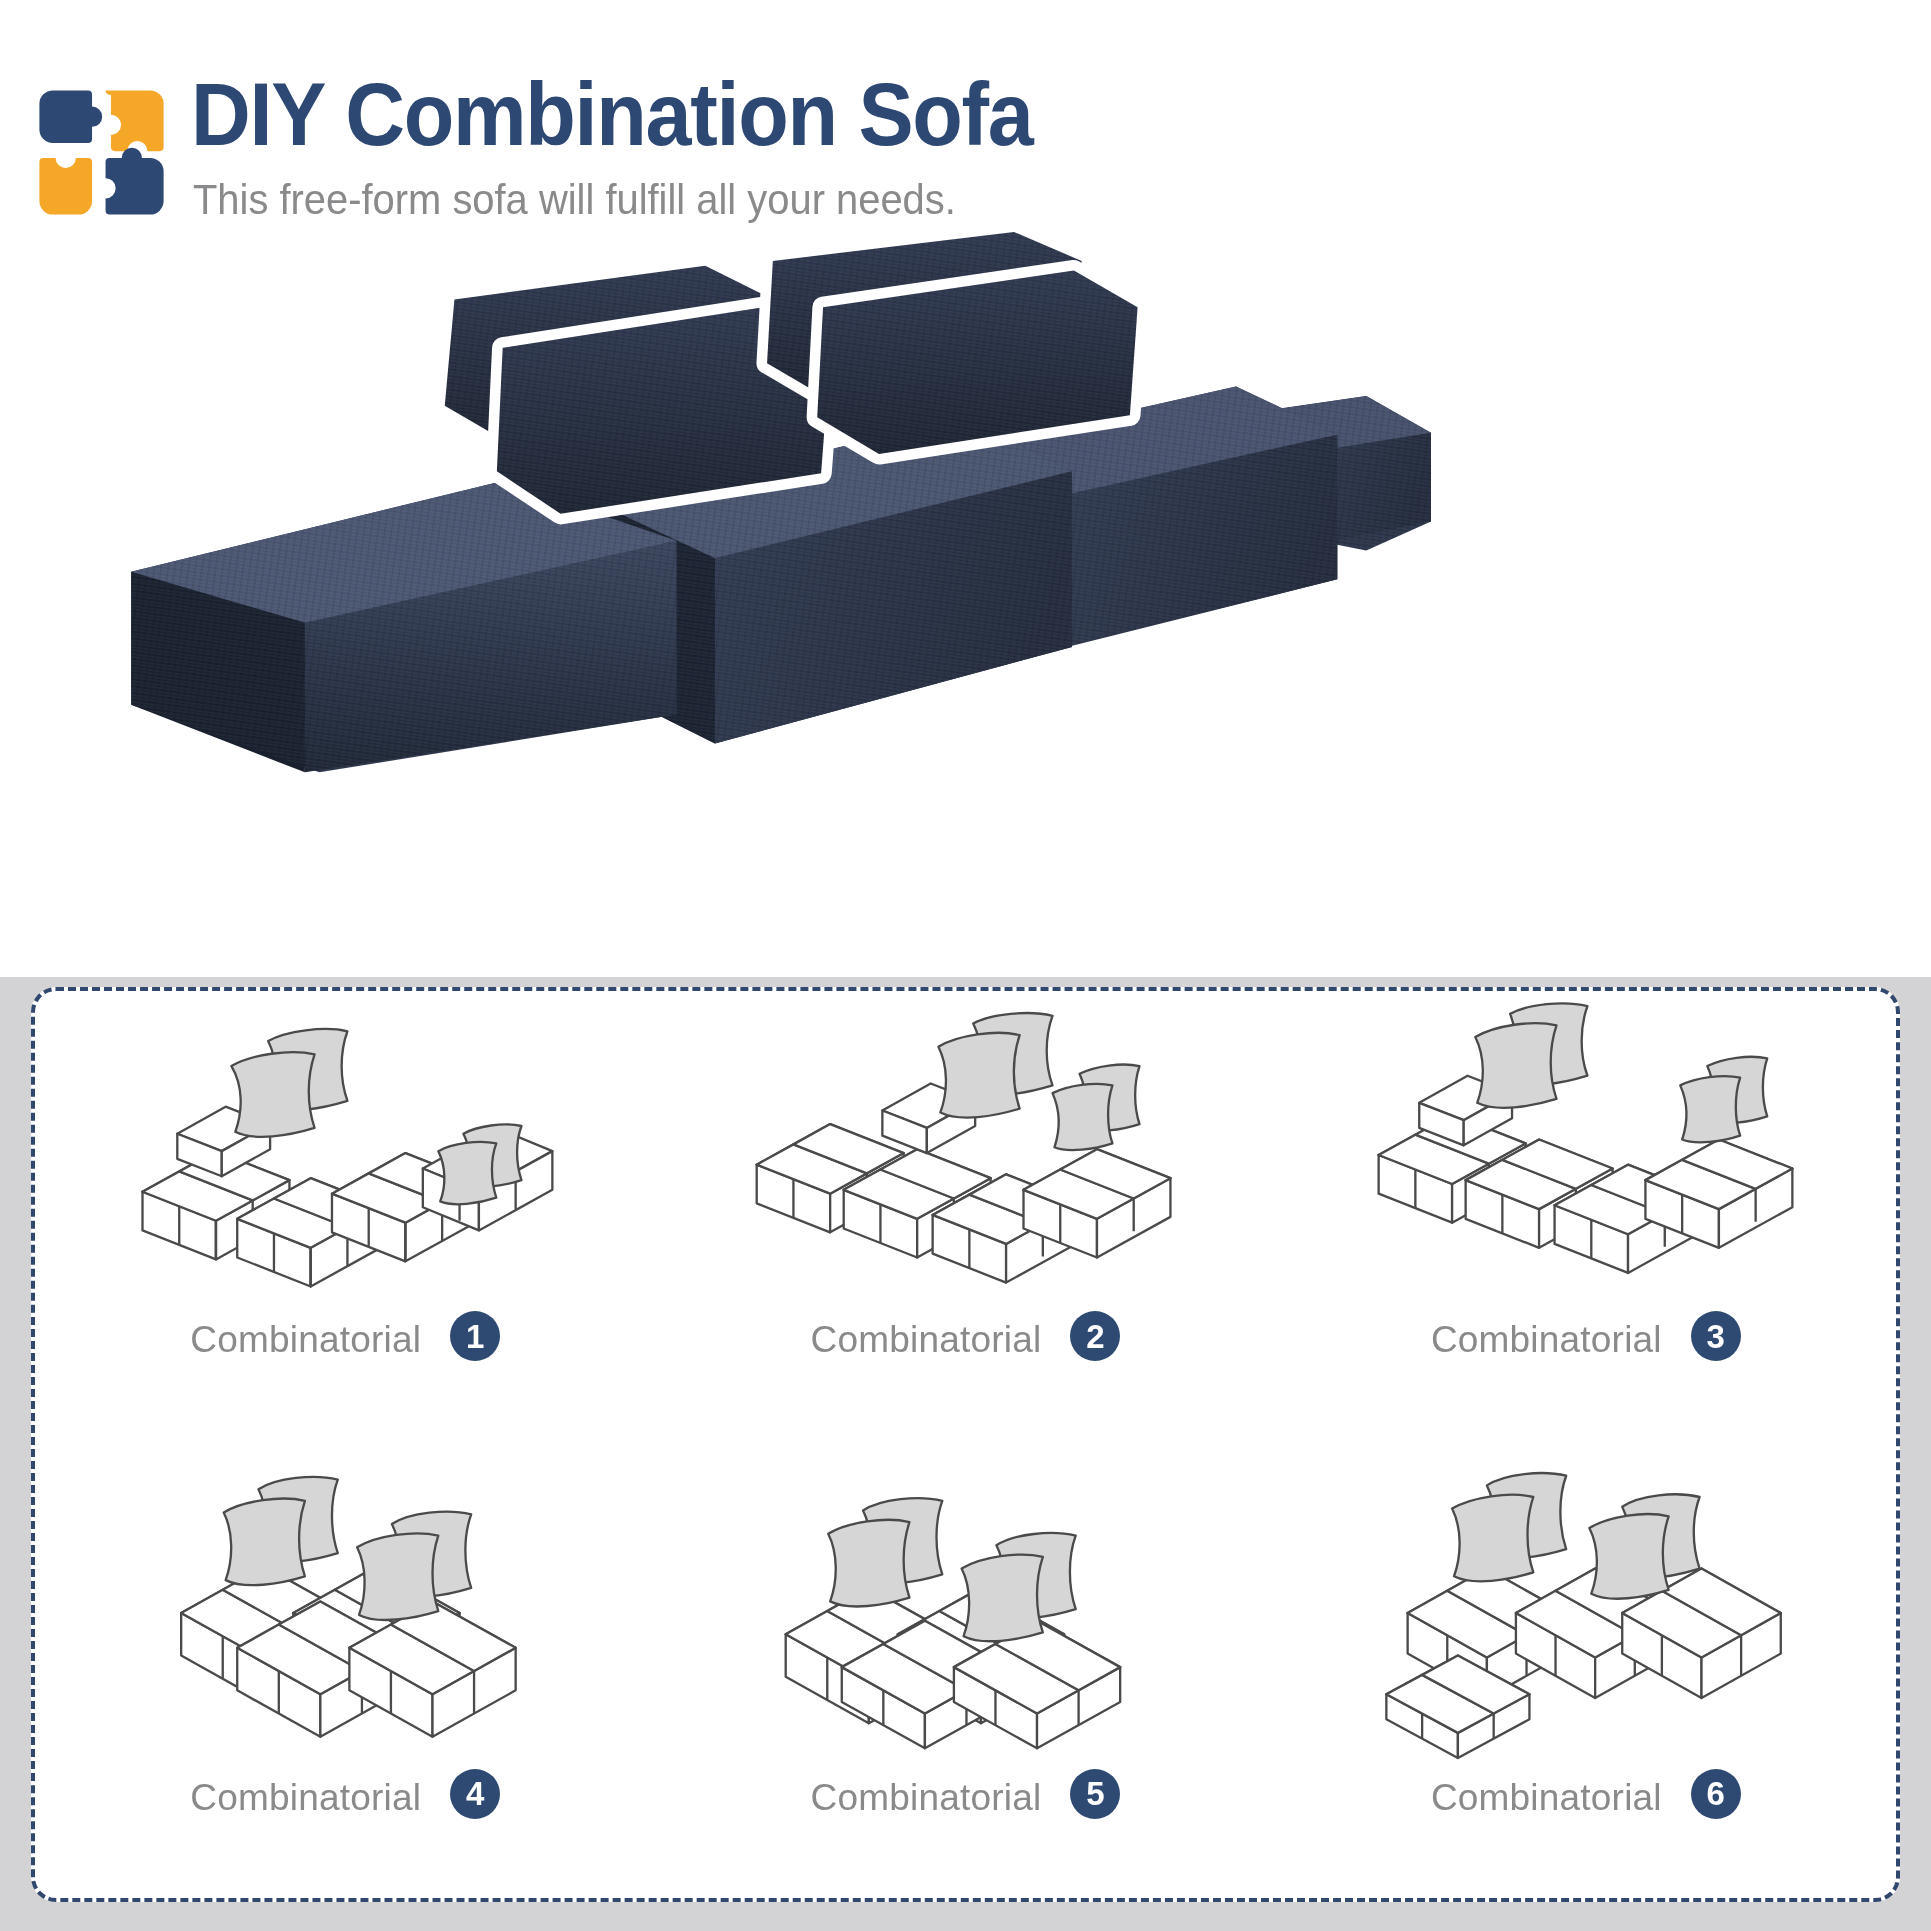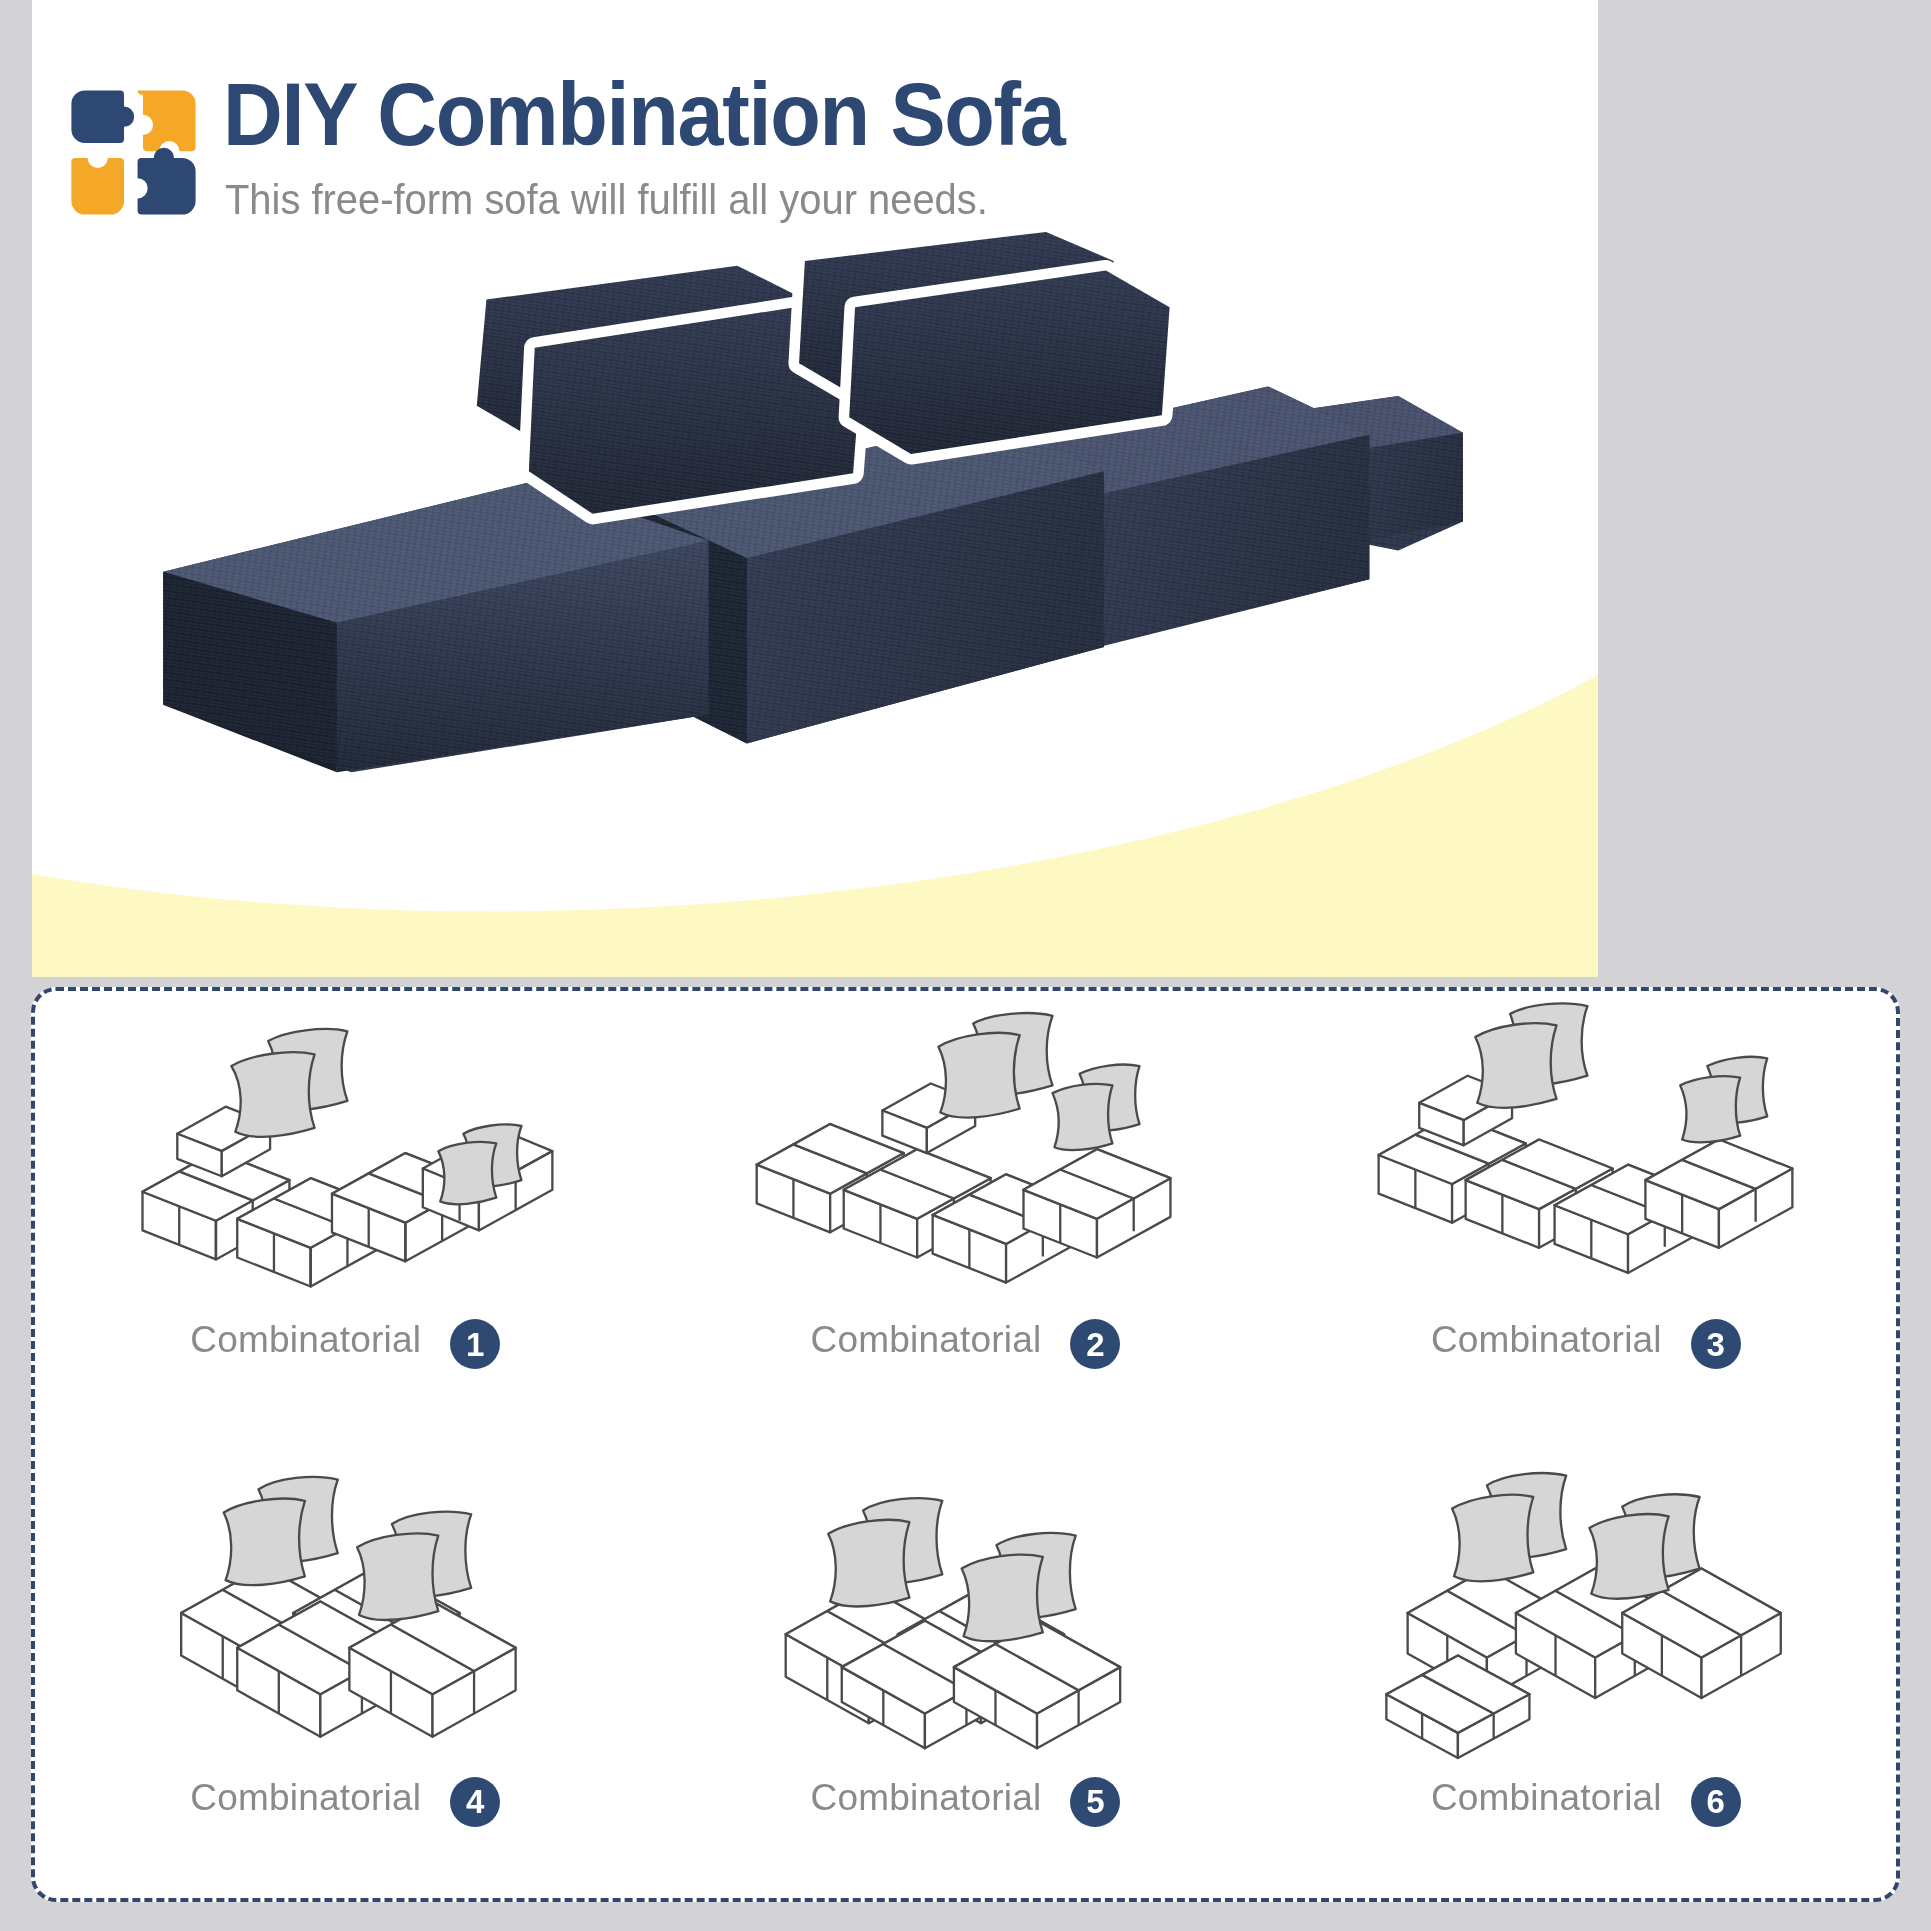--- a/index.html
+++ b/index.html
@@ -6,24 +6,23 @@
   html,body { width:1931px; height:1931px; }
   body {
     background:#d3d3d5;
     font-family:"Liberation Sans", sans-serif;
     position:relative;
     overflow:hidden;
   }
 
   
   #hero {
-    position:absolute; left:0; top:0; width:1566px; height:977px;
+    position:absolute; left:0; top:0; width:1931px; height:977px;
     overflow:hidden;
-    background:#fef9c3;
-    margin-left:32px;
+    background:#ffffff;
   }
   
   .swoosh {
     position:absolute;
     background:#ffffff;
     border-radius:50%;
   }
   .swoosh-a {
     left:-502px; top:-1139px; width:3070px; height:1641px;
     transform:rotate(-6.5deg);
@@ -85,22 +84,22 @@
     display:flex; flex-direction:column;
     align-items:center; justify-content:flex-start;
   }
   .combo-art {
     width:473px; height:290px;
     display:flex; align-items:center; justify-content:center;
     margin-top:15.4px;
   }
   .combo-art svg { width:100%; height:100%; overflow:visible; }
   .combo-caption {
-    display:flex; align-items:flex-start; gap:29px;
-    margin-top:19px;
+    display:flex; align-items:flex-end; gap:29px;
+    margin-top:11px;
   }
   .combo-caption .cap-text {
     font-size:37px; color:#8a8a8c; letter-spacing:0.2px;
   }
   .badge {
     width:50px; height:50px; border-radius:50%;
     background:#2e4a72; color:#fff;
     display:flex; align-items:center; justify-content:center;
     font-size:33px; font-weight:bold;
     line-height:1;

